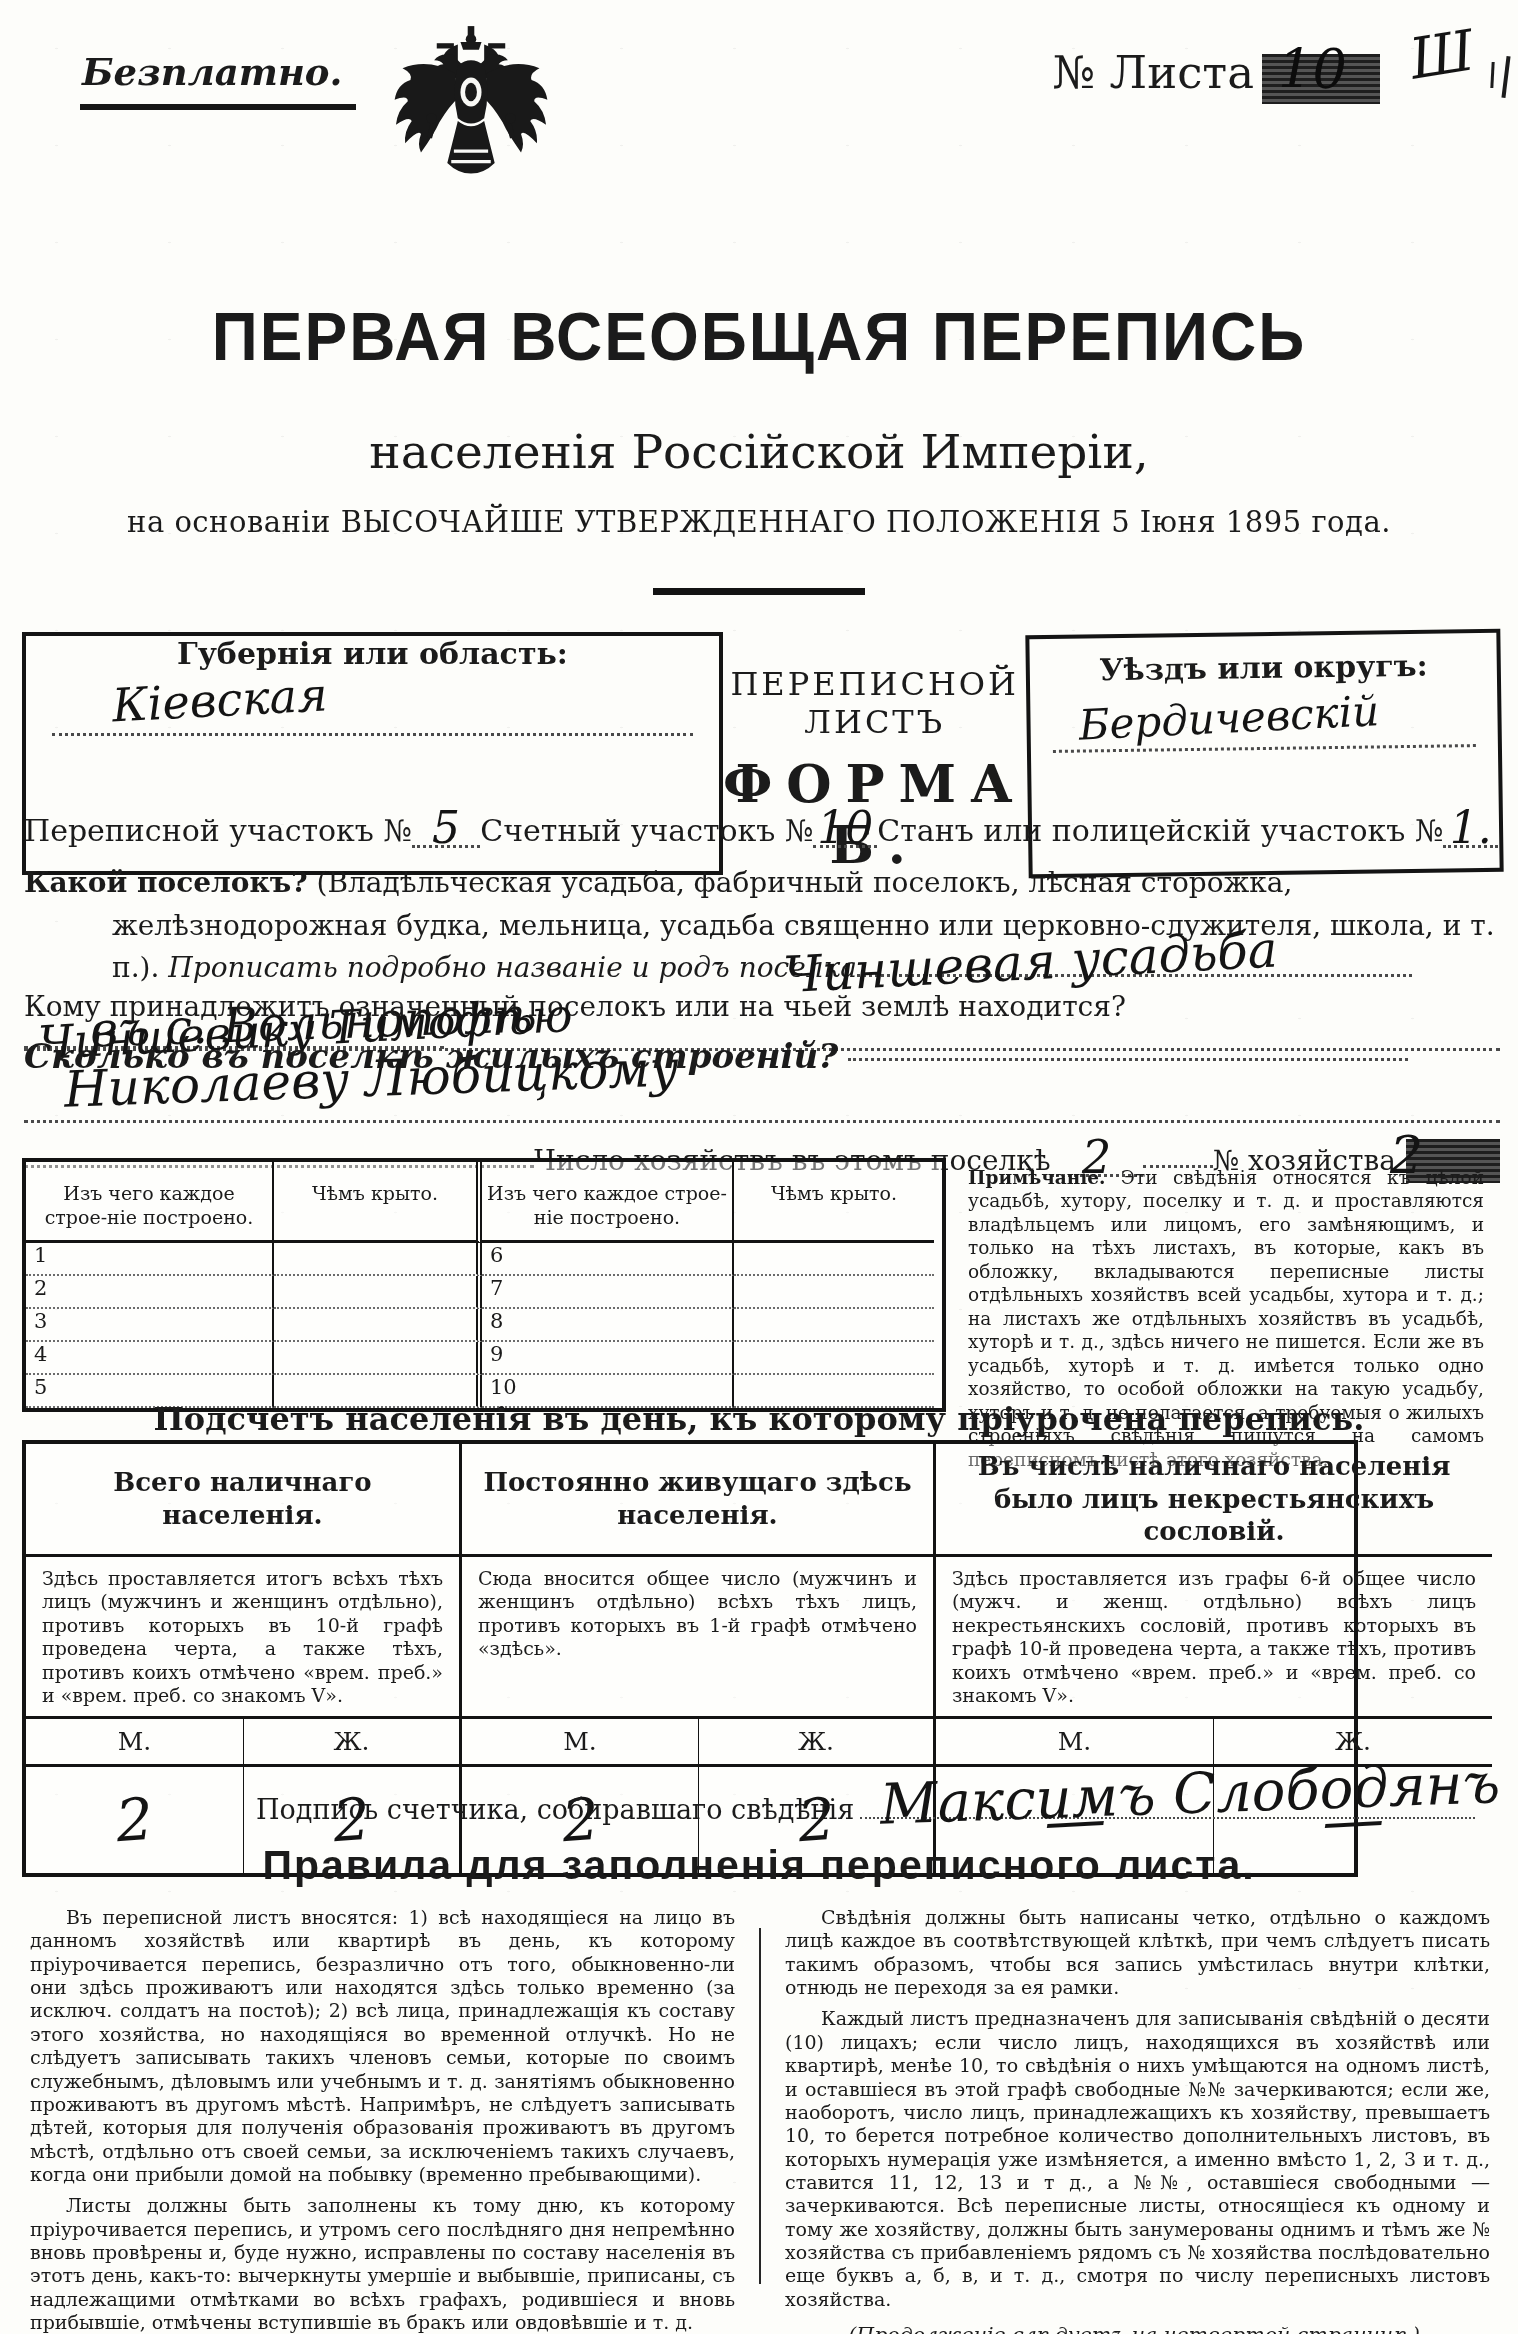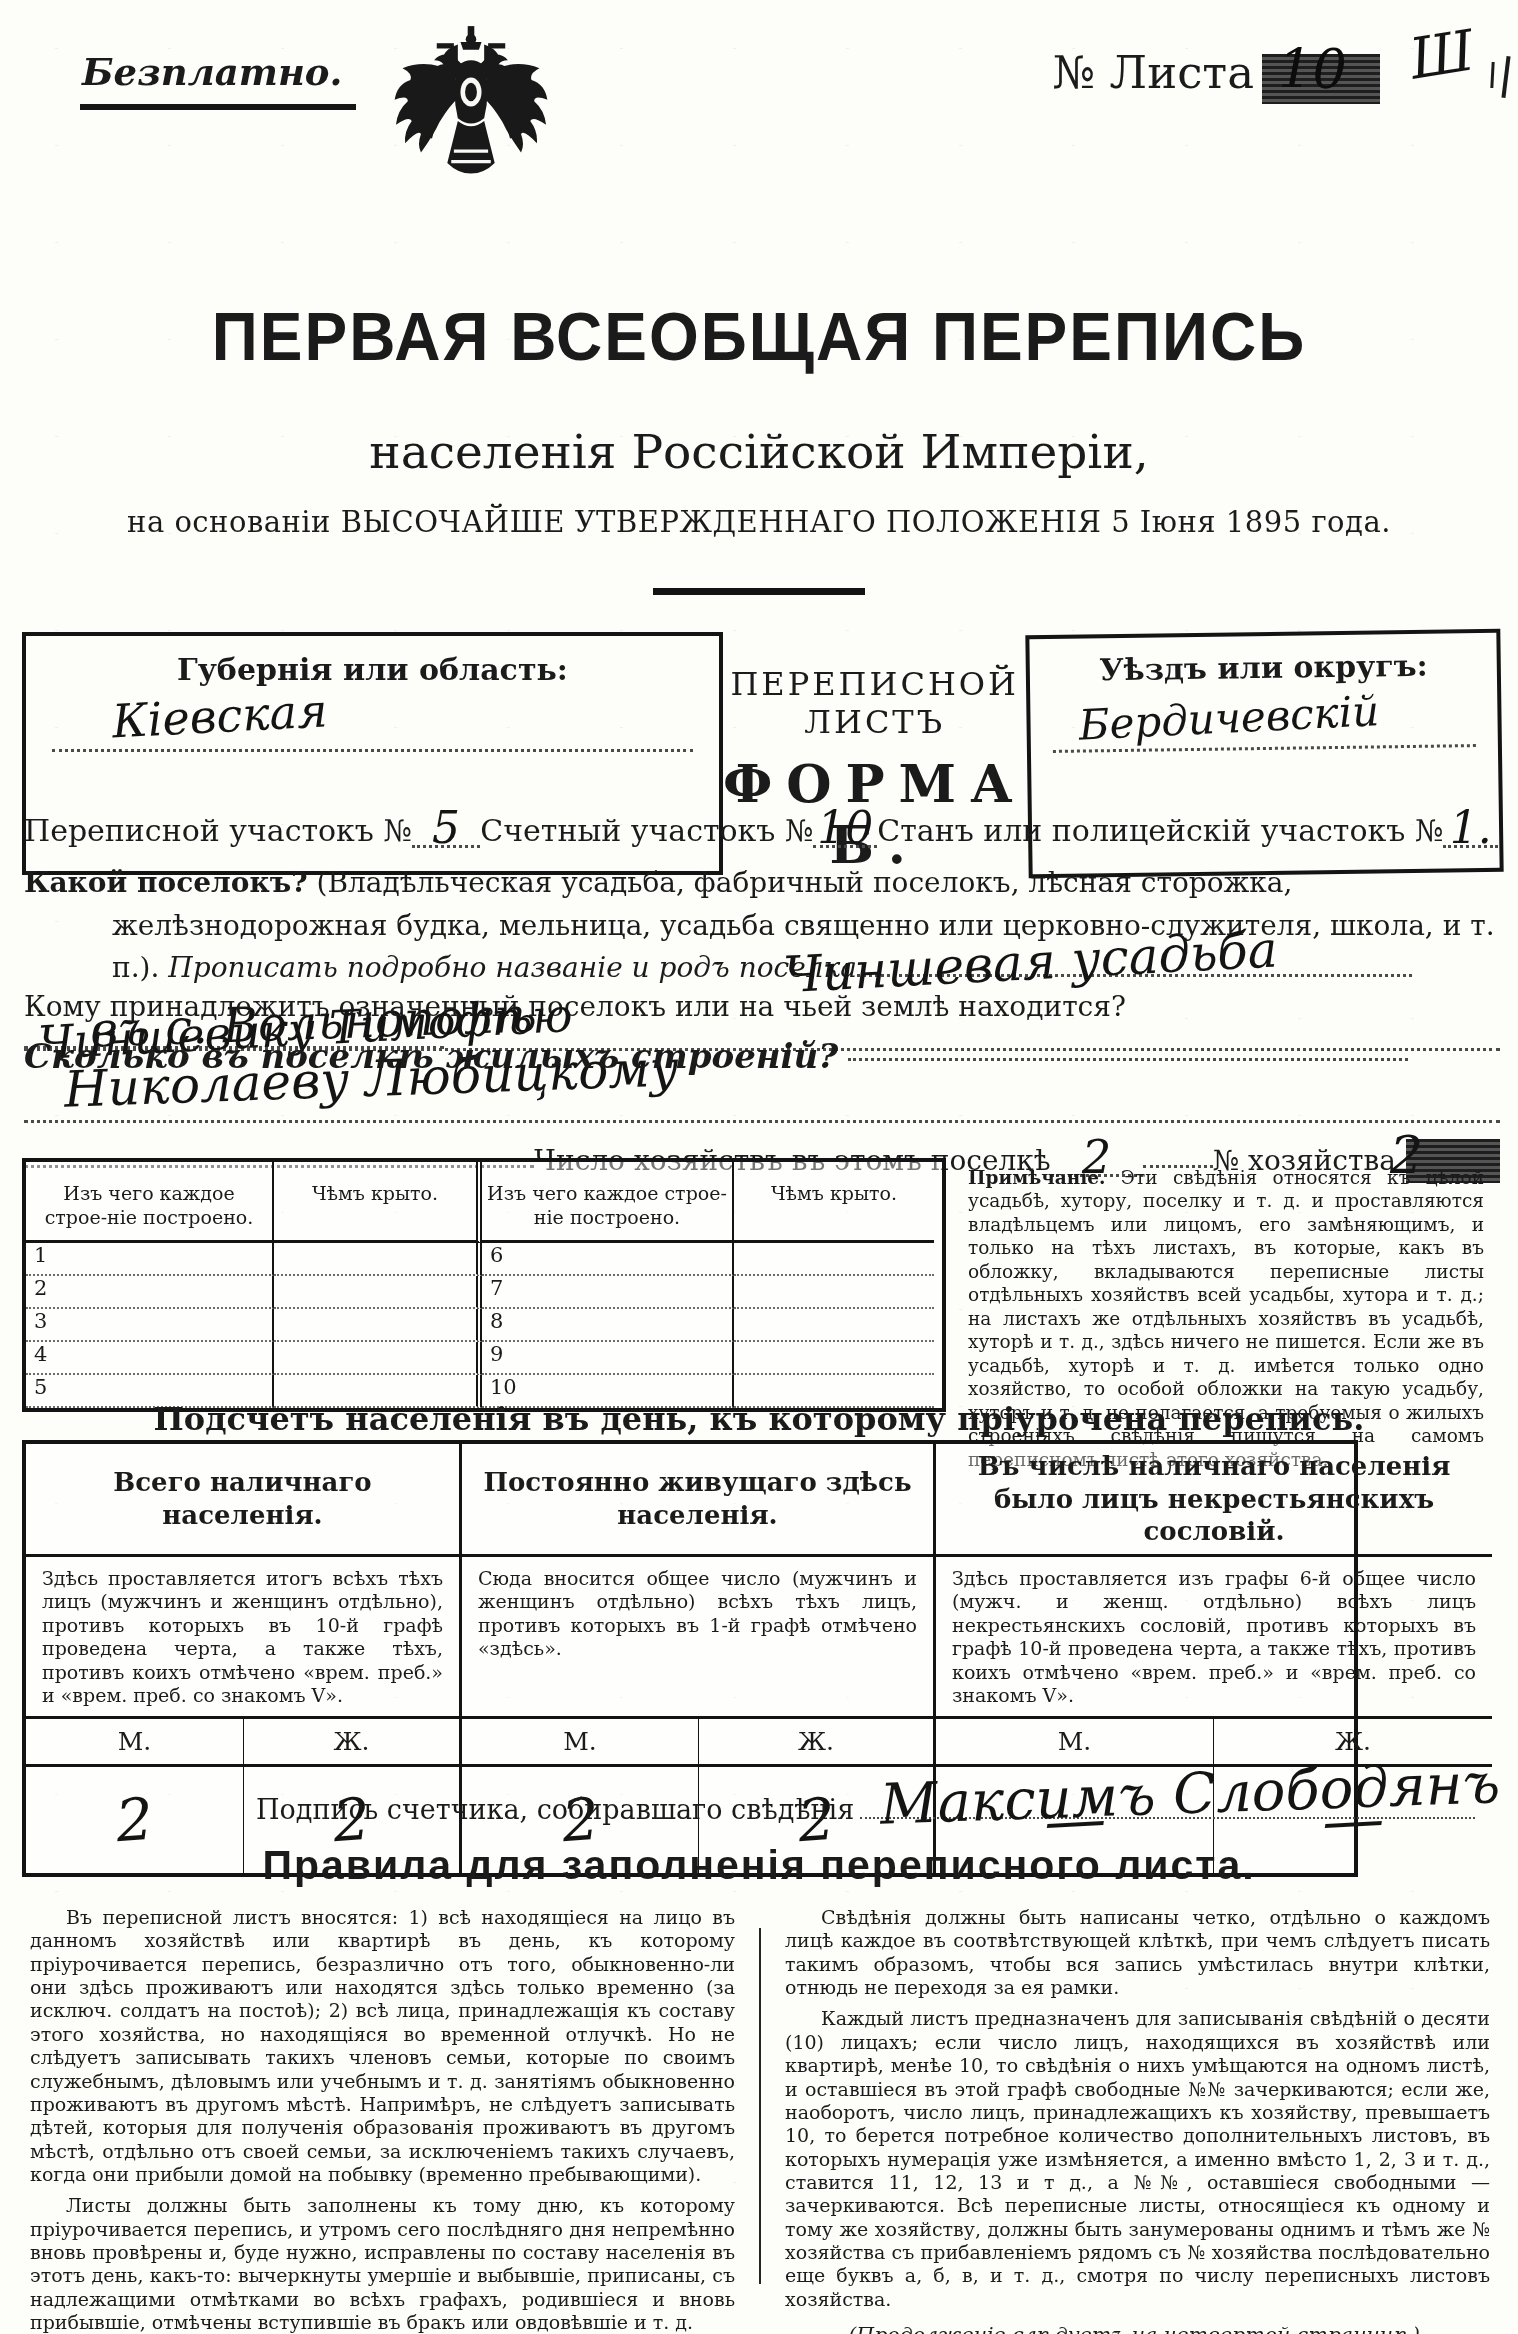--- a/index.html
+++ b/index.html
@@ -29,21 +29,21 @@
 
   
   .title{top:300px;font-family:"Liberation Sans",sans-serif;font-weight:bold;font-size:64px;
          letter-spacing:2px;transform:scaleY(1.06);}
   .subtitle{top:424px;font-size:47px;}
   .basis{top:505px;font-size:29px;letter-spacing:0.5px;}
   .divider{top:588px;left:50%;transform:translateX(-50%);width:212px;height:7px;background:#131313;}
 
   
   .head-row{top:632px;left:22px;right:16px;display:flex;align-items:stretch;}
-  .gub-box{width:738px;border:4px solid #141414;padding:16px 26px 6px;box-sizing:border-box;}
+  .gub-box{width:738px;border:4px solid #141414;padding:0 26px 6px;box-sizing:border-box;}
   .uezd-box{width:500px;border:4px solid #141414;padding:14px 22px 6px;box-sizing:border-box;transform:rotate(-0.8deg);}
   .box-label{font-size:30px;font-weight:bold;text-align:center;}
   .fill-line{margin-top:6px;height:56px;border-bottom:3px dotted #4a4a4a;position:relative;}
   .gub-hand{position:absolute;left:60px;top:-4px;font-size:46px;transform:rotate(-3deg);}
   .uezd-hand{position:absolute;left:26px;top:2px;font-size:42px;transform:rotate(-2deg);}
   .form-mid{flex:1;text-align:center;padding-top:4px;}
   .form-l1{font-size:32px;font-weight:normal;letter-spacing:3px;margin-top:29px;}
   .form-l2{font-size:52px;font-weight:bold;letter-spacing:14px;margin-top:12px;}
 
   

